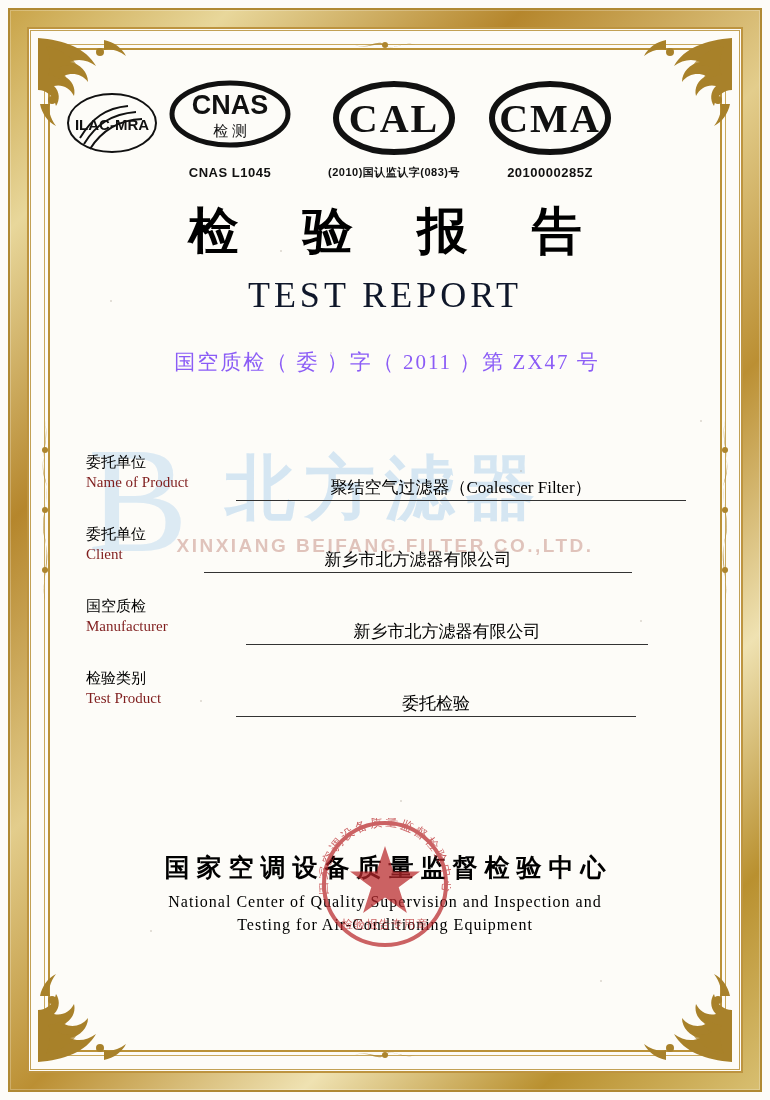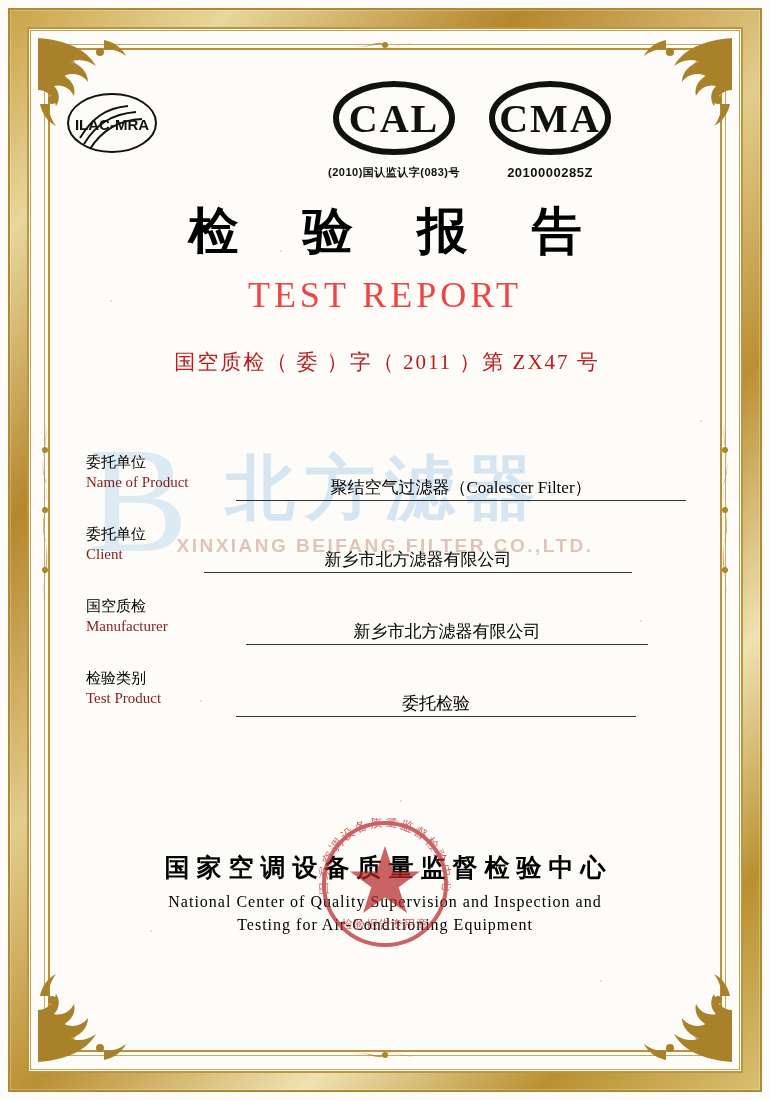--- a/index.html
+++ b/index.html
@@ -159,31 +159,31 @@
     color: #000;
   }
   .title-en {
     position: absolute;
     left: 0; right: 0;
     top: 216px;
     text-align: center;
     font-family: "Liberation Serif", serif;
     font-size: 36px;
     letter-spacing: 4px;
-    color: #ef4444;
+    color: #0f172a;
   }
   .doc-no {
     position: absolute;
     left: 4px; right: 0;
     top: 290px;
     text-align: center;
     font-family: "Liberation Serif", serif;
     font-size: 21px;
     letter-spacing: 2px;
-    color: #b91c1c;
+    color: #8b5cf6;
   }
 
   
   .fields {
     position: absolute;
     left: 28px;
     right: 20px;
     top: 395px;
   }
   .field-row {
@@ -367,20 +367,28 @@
             <ellipse cx="46" cy="31" rx="44" ry="29"></ellipse>
             <path d="M14 46 C 26 26, 40 16, 62 14"></path>
             <path d="M18 52 C 30 32, 46 22, 70 20"></path>
             <path d="M24 57 C 36 38, 52 28, 76 27"></path>
           </g>
           <text x="46" y="38" font-family="Liberation Sans, sans-serif" font-size="15" font-weight="bold" fill="#111" text-anchor="middle">ILAC-MRA</text>
         </svg>
         <div class="logo-cap small" style="visibility:hidden;height:0;margin:0;">ILAC-MRA</div>
       </div>
 
+      <div class="logo-item" id="logo-cnas">
+        <svg width="124" height="78" viewBox="0 0 124 78">
+          <ellipse cx="62" cy="34" rx="58" ry="31" fill="none" stroke="#111" stroke-width="5"></ellipse>
+          <text x="62" y="34" font-family="Liberation Sans, sans-serif" font-size="27" font-weight="bold" fill="#111" text-anchor="middle">CNAS</text>
+          <text x="62" y="56" font-family="Liberation Serif, serif" font-size="15" fill="#111" text-anchor="middle">检 测</text>
+        </svg>
+        <div class="logo-cap">CNAS L1045</div>
+      </div>
 
       <div class="logo-item" id="logo-cal">
         <svg width="124" height="78" viewBox="0 0 124 78">
           <ellipse cx="62" cy="38" rx="58" ry="34" fill="none" stroke="#111" stroke-width="6"></ellipse>
           <text x="62" y="52" font-family="Liberation Serif, serif" font-size="40" font-weight="bold" fill="#111" text-anchor="middle" letter-spacing="2">CAL</text>
         </svg>
         <div class="logo-cap small">(2010)国认监认字(083)号</div>
       </div>
 
       <div class="logo-item" id="logo-cma">

